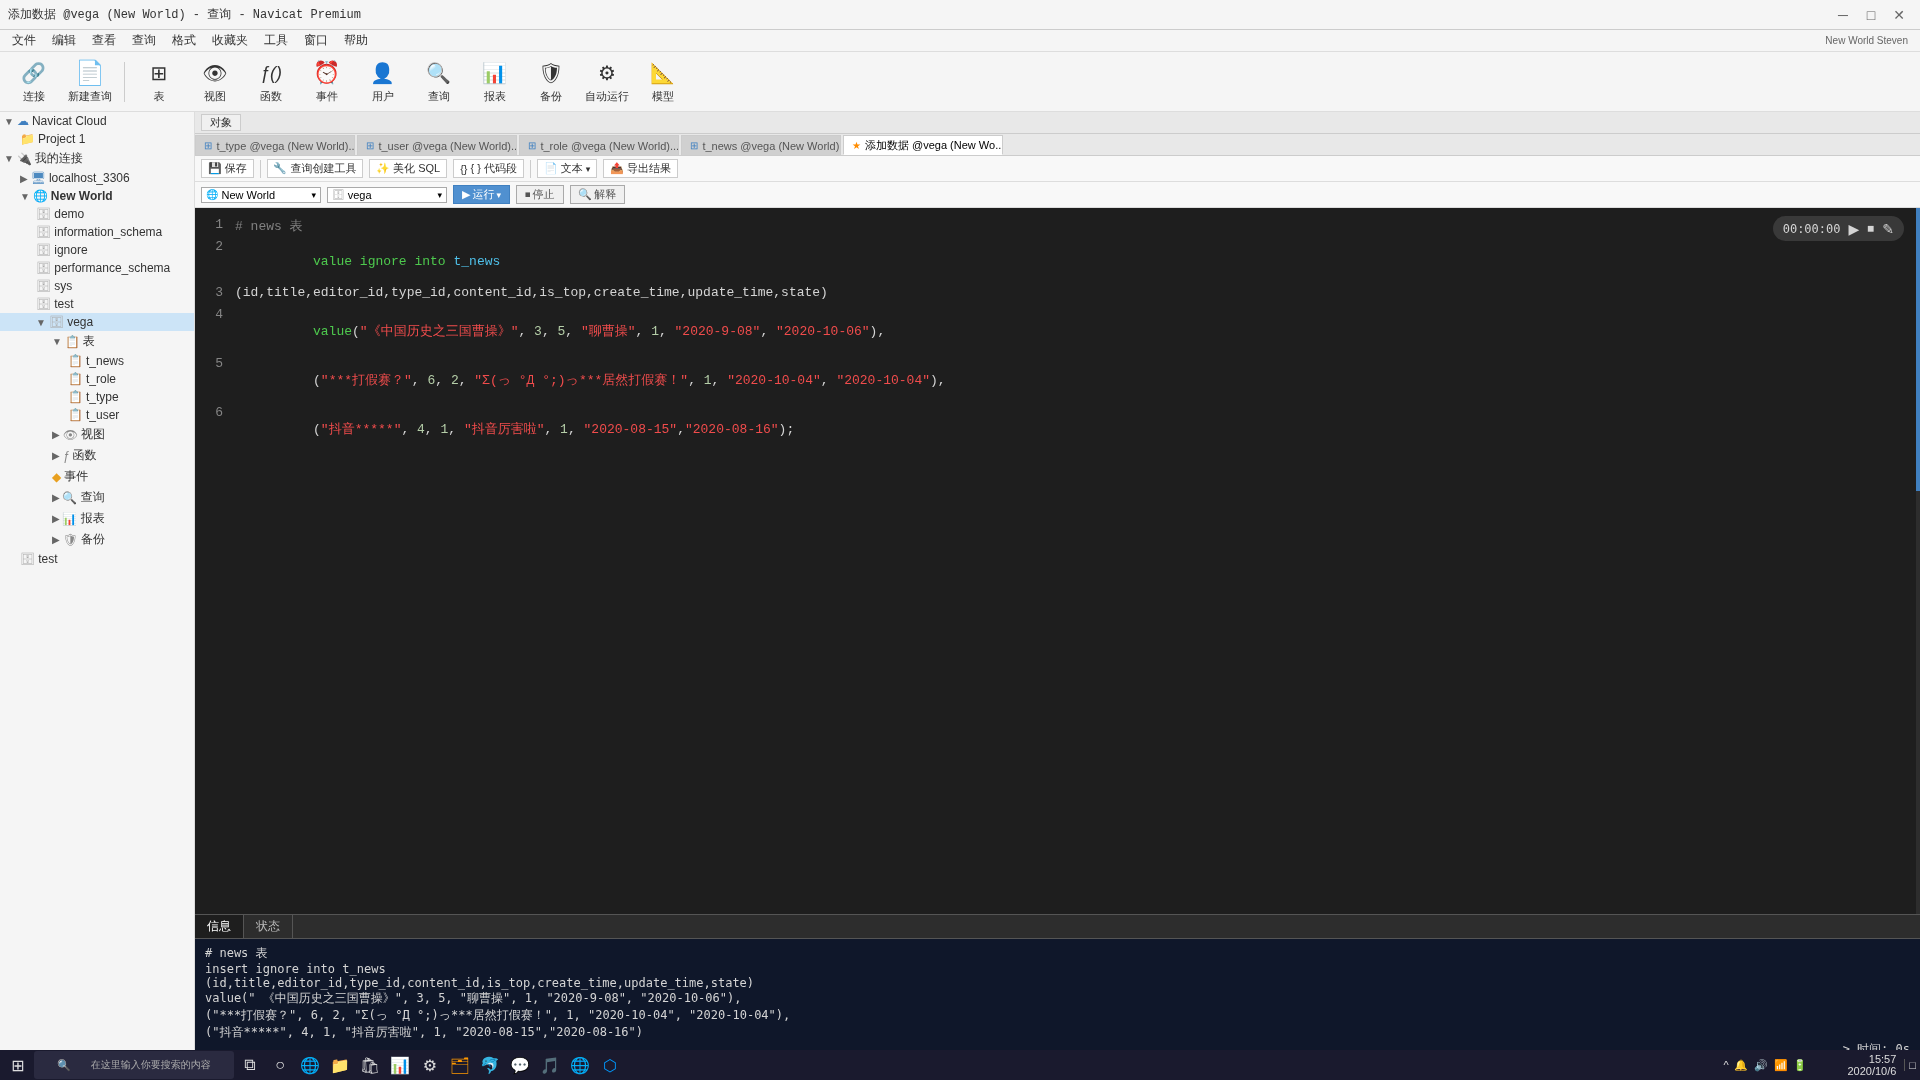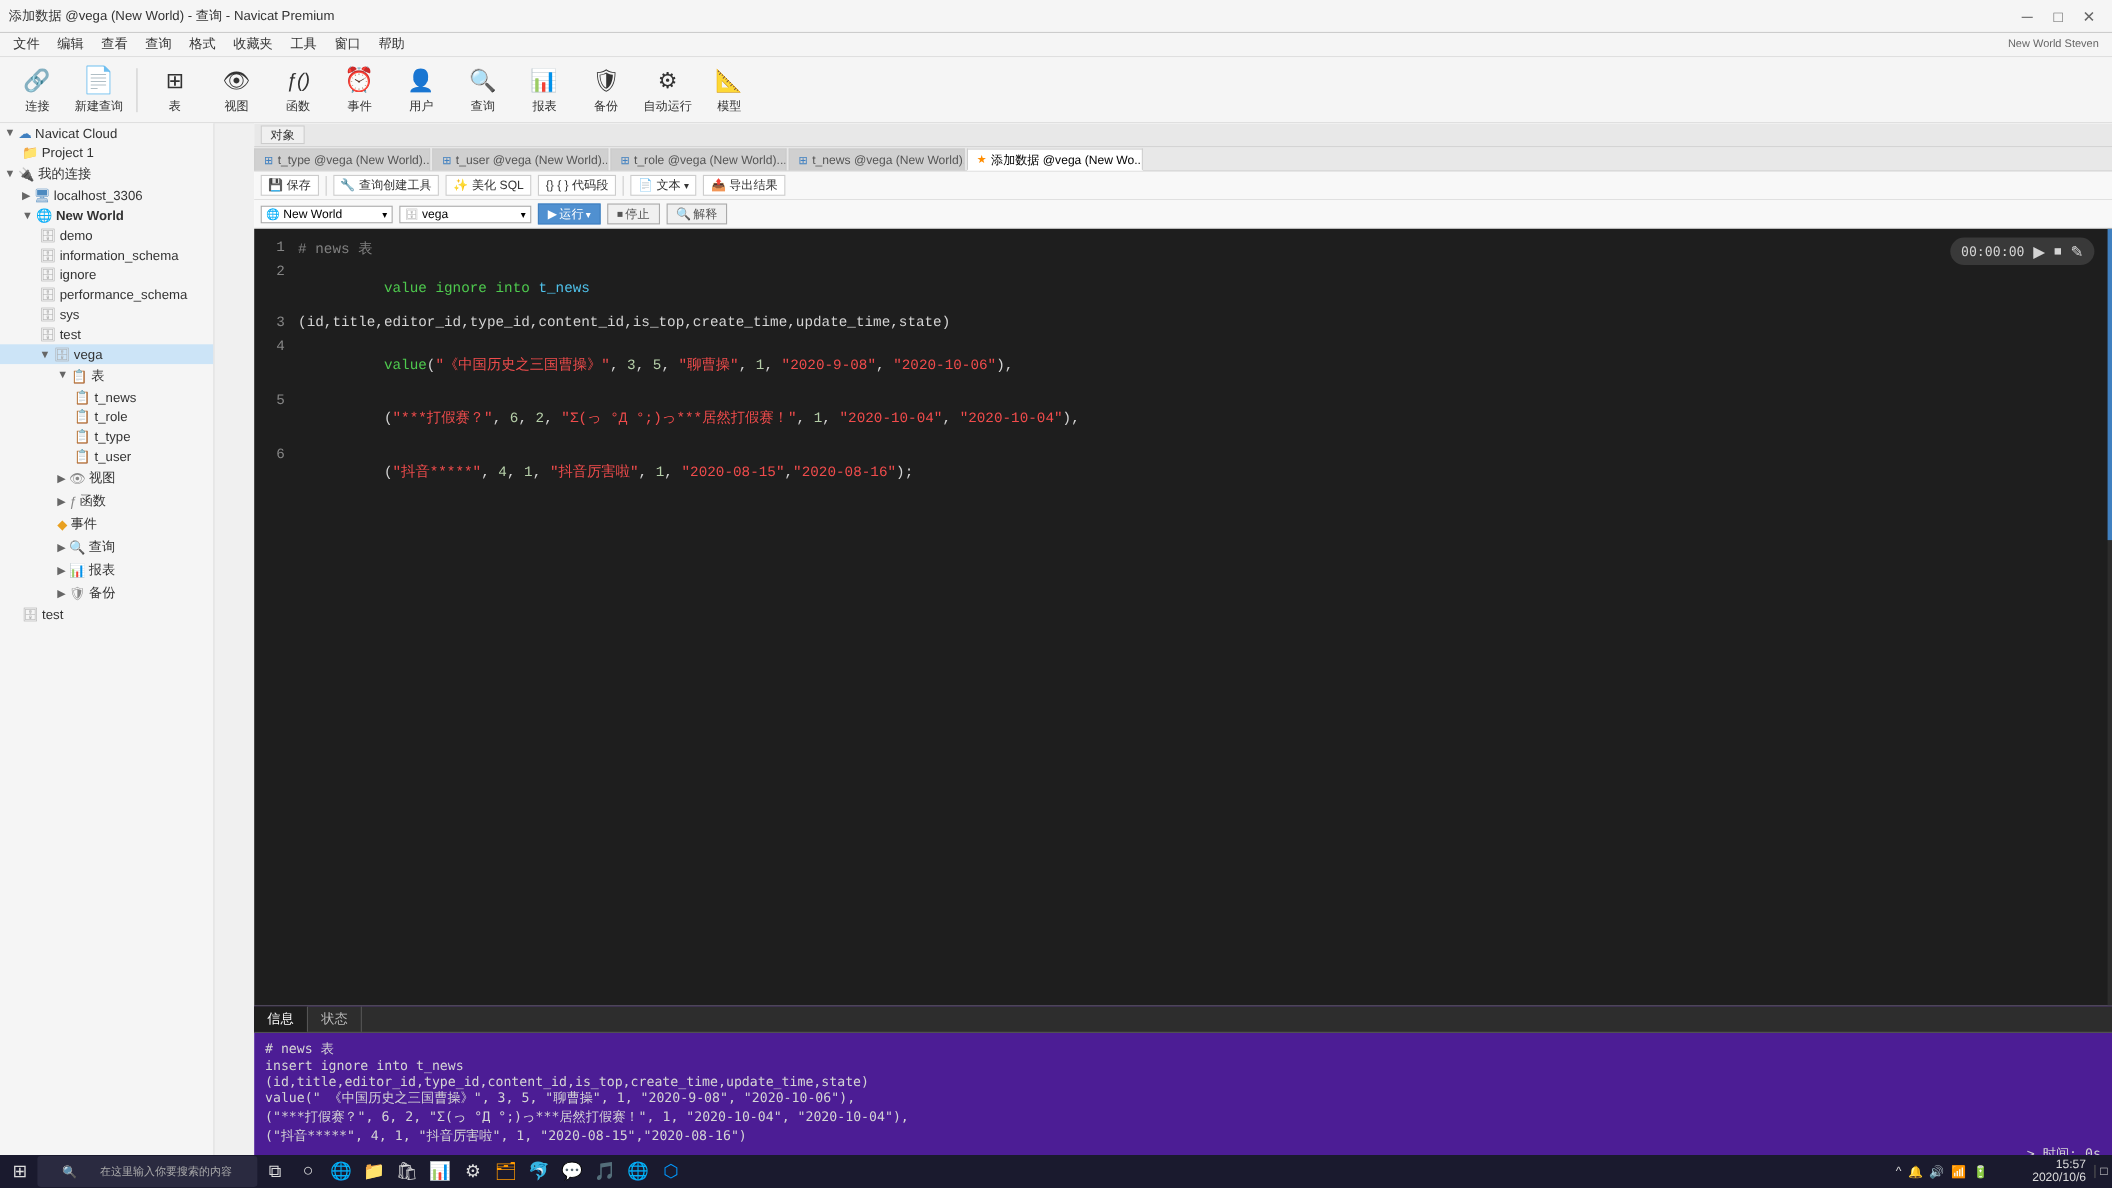--- a/index.html
+++ b/index.html
@@ -1,20 +1,20 @@
 <!DOCTYPE html>
 <html><head>
   <meta charset="utf-8">
   <style>
     * { margin: 0; padding: 0; box-sizing: border-box; }
     body { font-family: 'Microsoft YaHei', Arial, sans-serif; font-size: 12px; background: #f0f0f0; width: 1920px; height: 1080px; overflow: hidden; }
 
     
     .title-bar { background: #f5f5f5; height: 30px; display: flex; align-items: center; justify-content: space-between; border-bottom: 1px solid #ccc; padding: 0 8px; }
-    .title-bar-left { font-size: 12px; color: #333; }
+    .title-bar-left { font-size: 12px; color: #333; font-family: Liberation Mono, monospace; }
     .title-bar-right { display: flex; gap: 2px; }
     .title-bar-btn { width: 26px; height: 20px; border: none; background: transparent; cursor: pointer; font-size: 14px; color: #666; }
 
     
     .menu-bar { background: #f5f5f5; height: 22px; display: flex; align-items: center; border-bottom: 1px solid #ddd; padding: 0 4px; }
     .menu-item { padding: 2px 8px; cursor: pointer; font-size: 12px; color: #333; }
 
     
     .toolbar { background: #f5f5f5; height: 60px; display: flex; align-items: center; border-bottom: 1px solid #ddd; padding: 4px 8px; gap: 4px; }
     .toolbar-btn { display: flex; flex-direction: column; align-items: center; justify-content: center; width: 52px; height: 52px; cursor: pointer; border: none; background: transparent; font-size: 11px; color: #333; gap: 2px; }
@@ -28,21 +28,21 @@
     .sidebar { width: 195px; background: #f5f5f5; border-right: 1px solid #ddd; overflow-y: auto; }
     .sidebar-item { display: flex; align-items: center; padding: 2px 4px; cursor: pointer; font-size: 12px; color: #333; white-space: nowrap; }
     .sidebar-item.selected { background: #cce4f7; }
     .sidebar-item .indent1 { padding-left: 16px; }
     .sidebar-item .indent2 { padding-left: 32px; }
     .sidebar-item .indent3 { padding-left: 48px; }
     .sidebar-item .indent4 { padding-left: 64px; }
     .tree-icon { margin-right: 3px; font-size: 10px; color: #666; }
 
     
-    .content-area { flex: 1; display: flex; flex-direction: column; background: #fff; overflow: hidden; margin-left: 36px; }
+    .content-area { flex: 1; display: flex; flex-direction: column; background: #fff; overflow: hidden; }
 
     
     .tab-bar { display: flex; background: #e8e8e8; border-bottom: 1px solid #ccc; height: 22px; align-items: flex-end; }
     .tab { display: flex; align-items: center; padding: 2px 8px; border: 1px solid #ccc; border-bottom: none; background: #d0d0d0; cursor: pointer; font-size: 11px; color: #555; max-width: 160px; white-space: nowrap; overflow: hidden; margin-right: 2px; height: 20px; gap: 4px; }
     .tab.active { background: #fff; color: #000; border-bottom: 1px solid #fff; z-index: 1; }
     .tab-table-icon { color: #4080c0; font-size: 10px; }
     .tab-query-icon { color: #ff8c00; font-size: 10px; }
 
     
     .query-toolbar { display: flex; align-items: center; padding: 3px 6px; border-bottom: 1px solid #ddd; background: #f8f8f8; gap: 6px; height: 26px; }
@@ -69,21 +69,21 @@
     .comment-gray { color: #808080; }
     .str-red { color: #f14c4c; }
     .white { color: #d4d4d4; }
 
     
     .timer-widget { position: absolute; right: 16px; top: 8px; background: rgba(60,60,60,0.9); border-radius: 20px; display: flex; align-items: center; gap: 8px; padding: 4px 10px; }
     .timer-display { color: #d4d4d4; font-size: 12px; font-family: monospace; }
     .timer-btn { color: #d4d4d4; cursor: pointer; font-size: 14px; background: transparent; border: none; }
 
     
-    .result-panel { height: 136px; border-top: 1px solid #555; background: #4c1d95; display: flex; flex-direction: column; }
+    .result-panel { height: 136px; border-top: 1px solid #555; background: #0f172a; display: flex; flex-direction: column; }
     .result-tabs { display: flex; background: #2d2d2d; border-bottom: 1px solid #555; }
     .result-tab { padding: 3px 12px; font-size: 12px; color: #bbb; cursor: pointer; border-right: 1px solid #555; }
     .result-tab.active { background: #1e1e1e; color: #fff; }
     .result-content { flex: 1; padding: 6px 10px; color: #d4d4d4; font-family: 'Consolas', monospace; font-size: 12px; overflow: auto; }
     .result-content .normal { color: #d4d4d4; }
     .result-content .error { color: #f14c4c; }
     .result-content .time { color: #d4d4d4; text-align: right; }
 
     
     .status-bar { height: 22px; background: #f0f0f0; border-top: 1px solid #ddd; display: flex; align-items: center; justify-content: space-between; padding: 0 8px; font-size: 11px; color: #555; }

